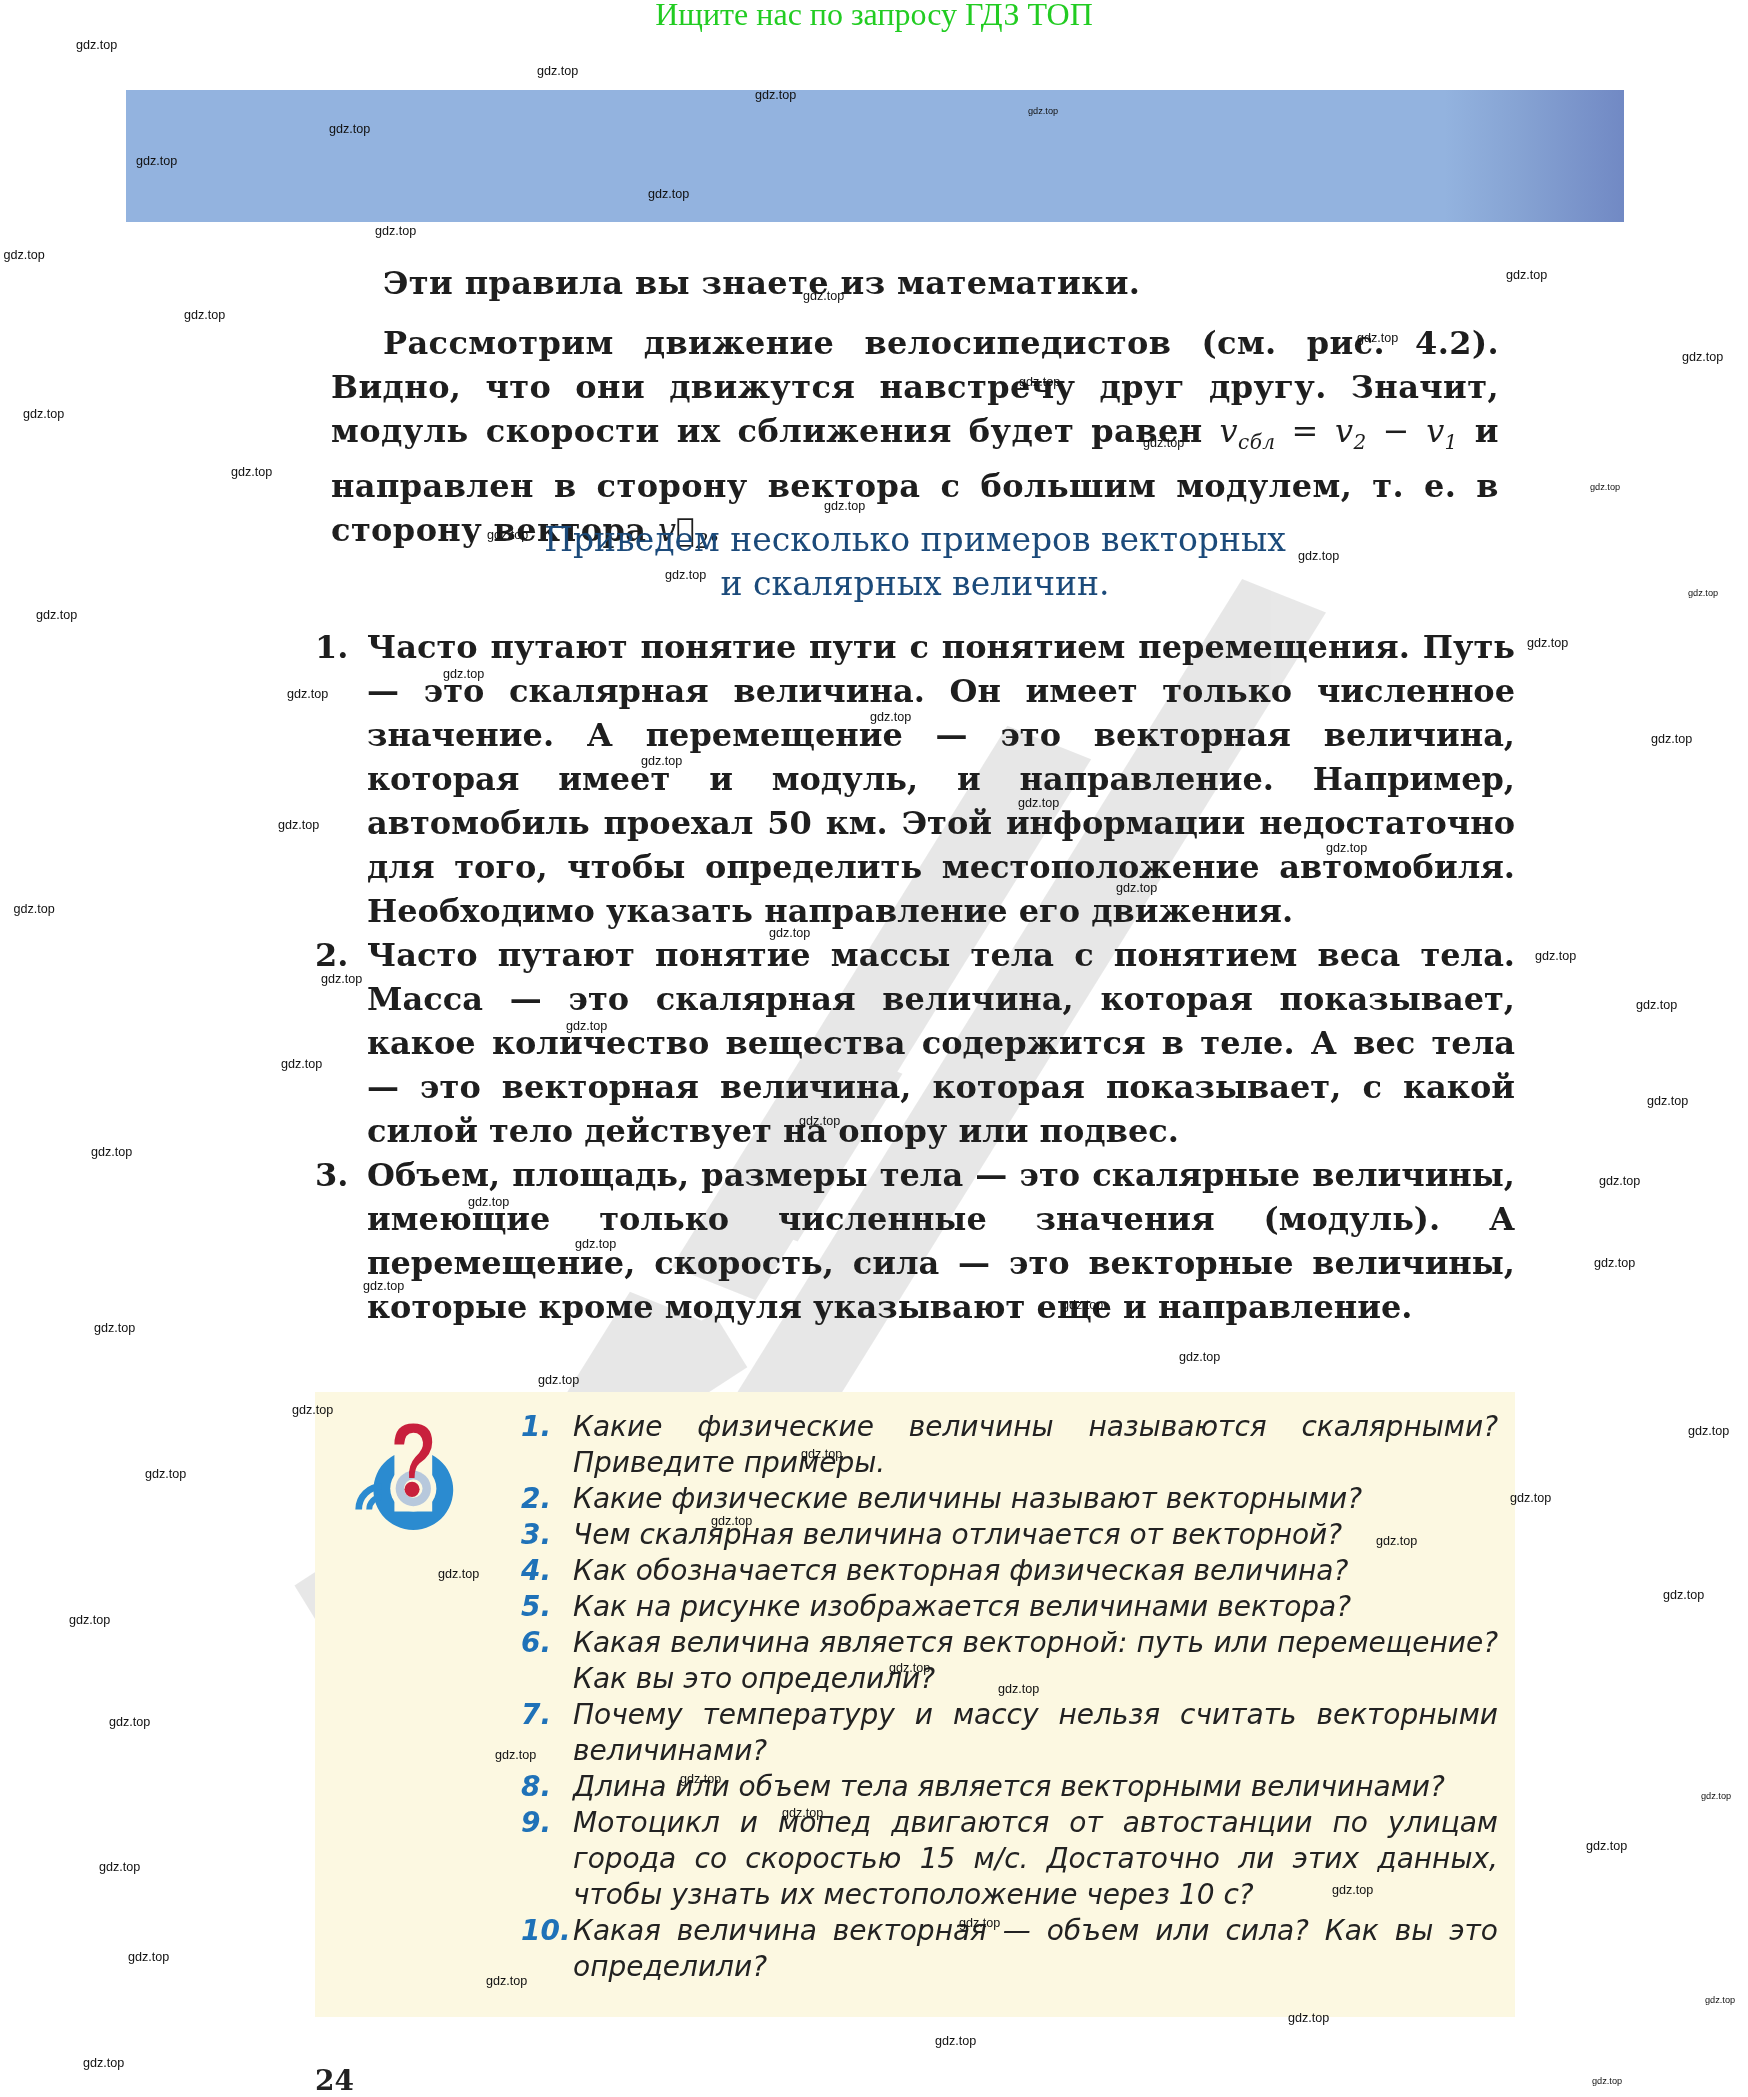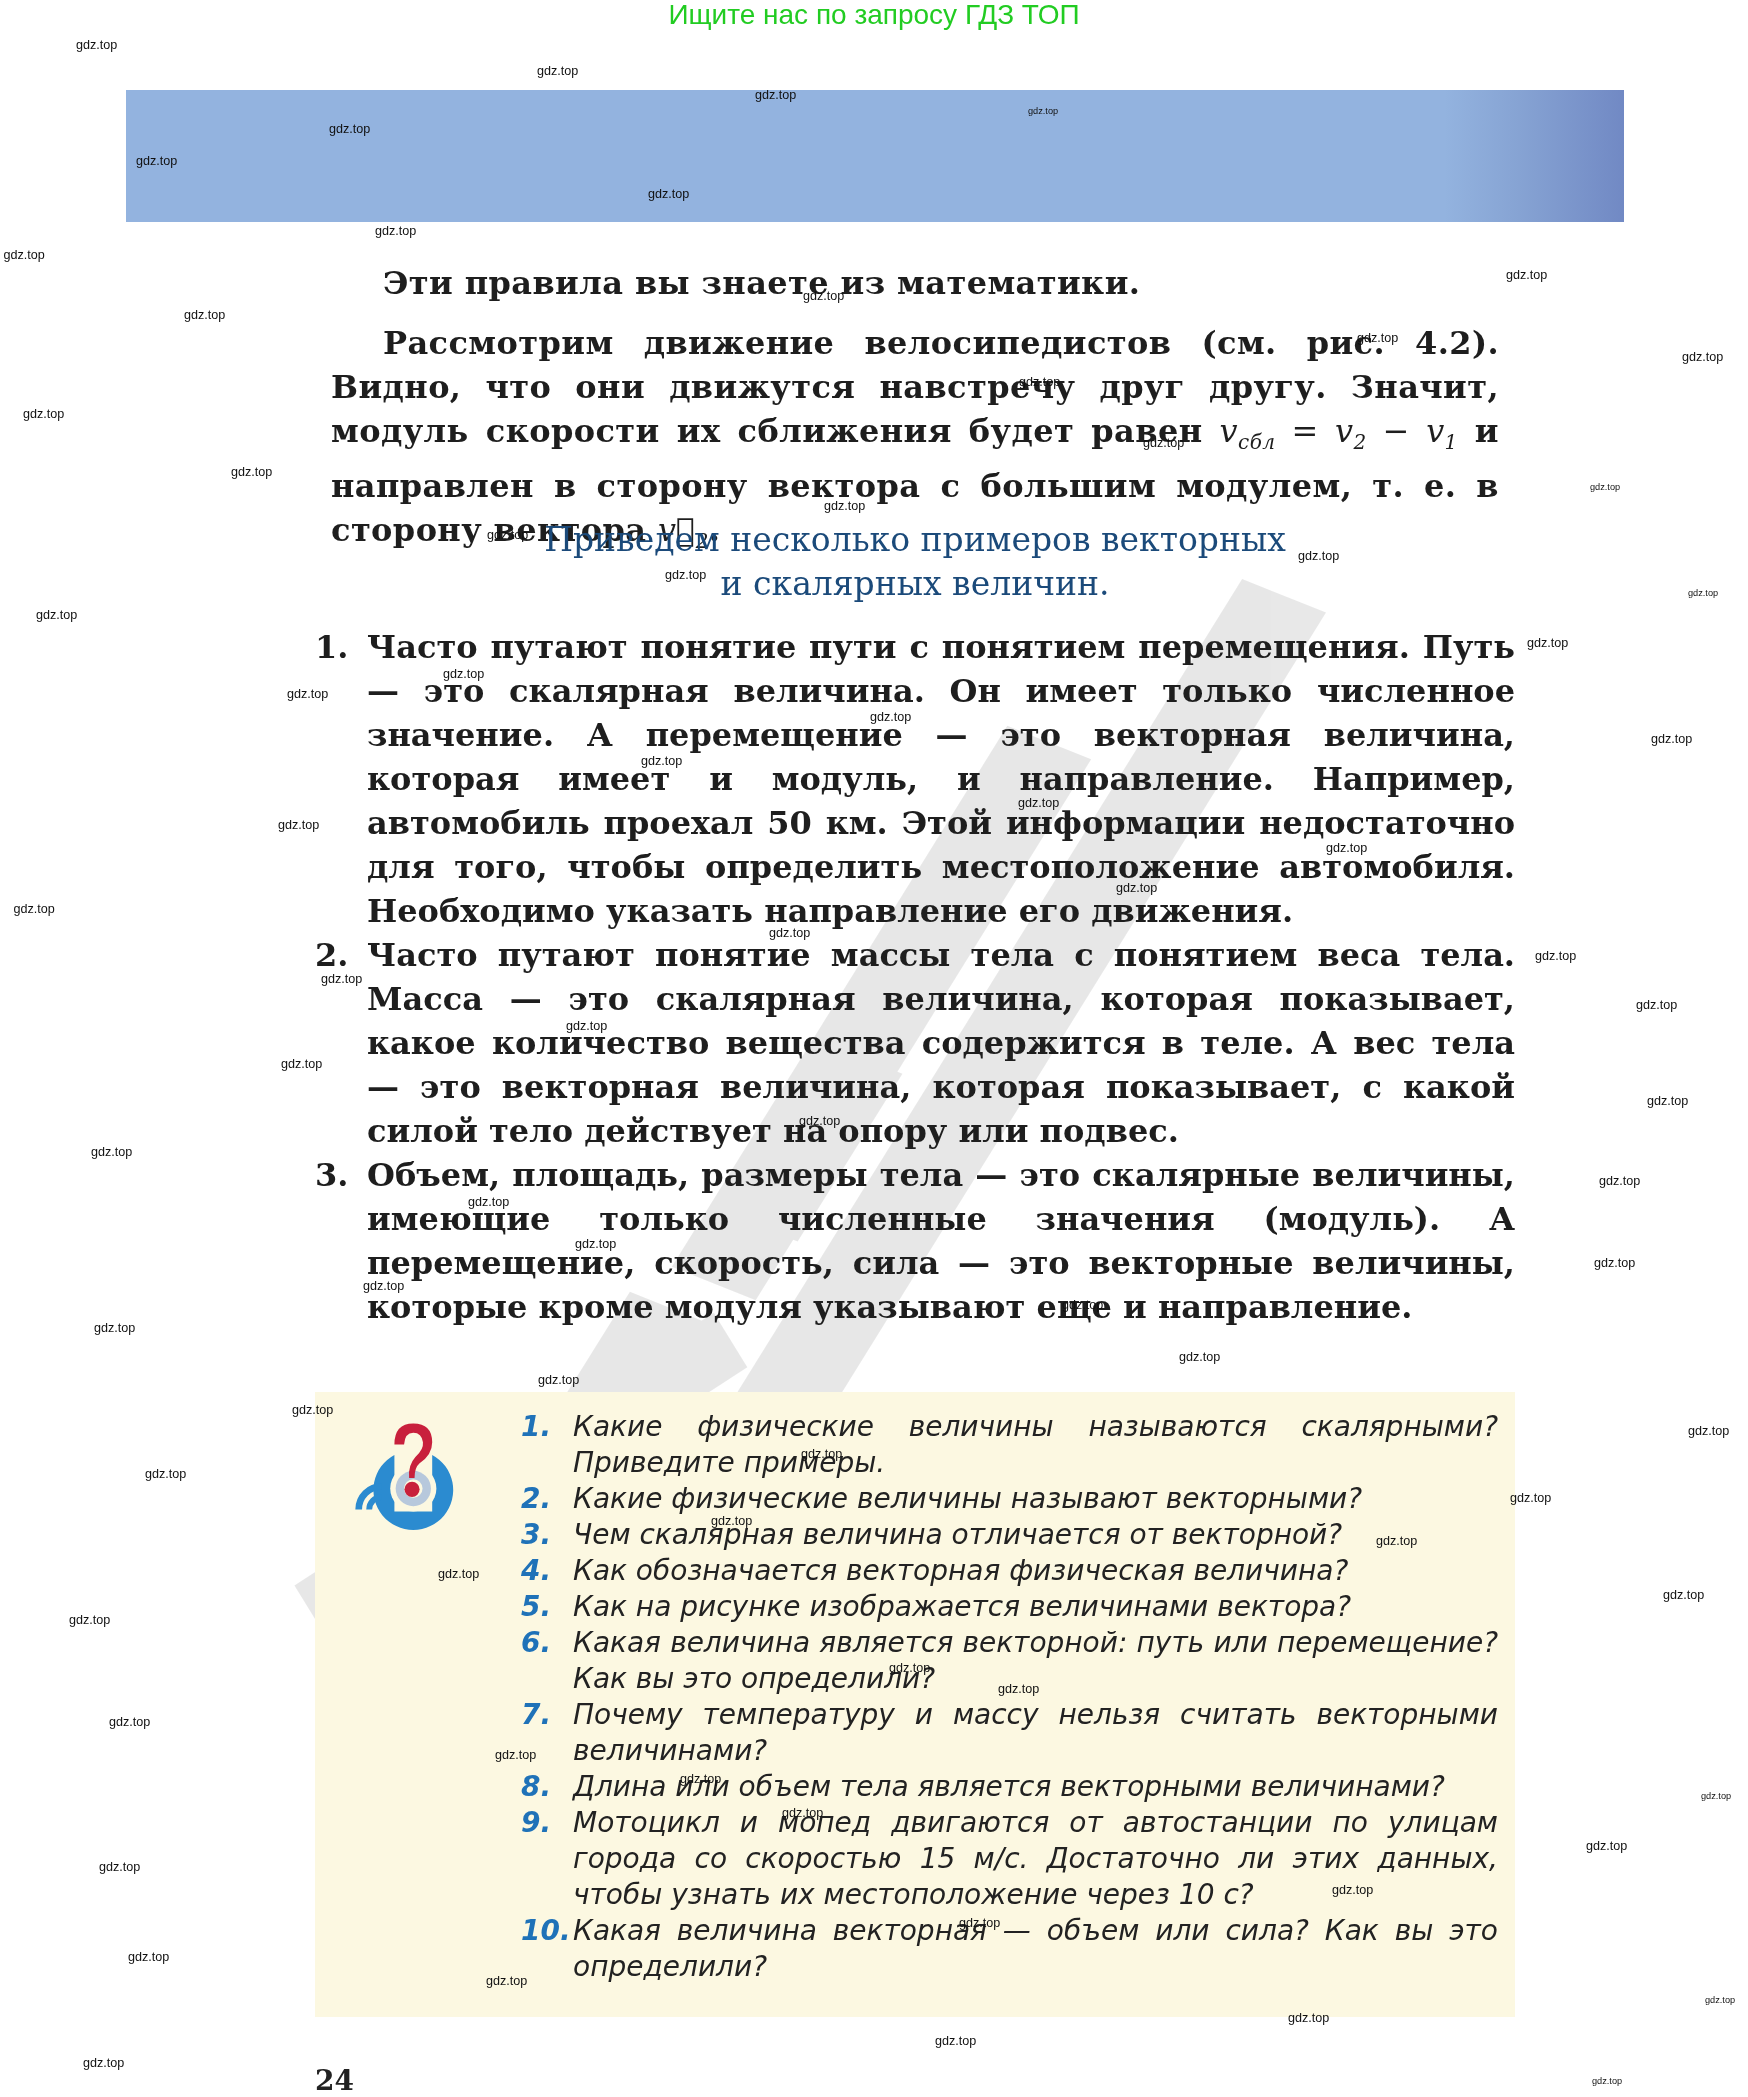--- a/index.html
+++ b/index.html
@@ -1,17 +1,17 @@
 <!DOCTYPE html>
 <html style="font-size:6.7px"><head>
 <meta charset="utf-8">
 <style>
   html, body { margin:0; padding:0; background:#ffffff; }
   body { width:1748px; height:2287px; position:relative; overflow:hidden; font-family:"DejaVu Serif", serif; }
-  .top-promo { position:absolute; left:0; width:1748px; top:0; text-align:center; font-family:Liberation Sans, sans-serif; font-size:28px; color:#22cc22; line-height:29px; }
+  .top-promo { position:absolute; left:0; width:1748px; top:0; text-align:center; font-family:Liberation Serif, serif; font-size:32px; color:#22cc22; line-height:29px; }
   .banner { position:absolute; left:126px; top:90px; width:1498px; height:132px;
     background:linear-gradient(90deg,#93b3df 0%,#93b3df 88%,#86a3d3 93%,#7189c4 100%); }
   .body-text { position:absolute; left:315px; width:1200px; font-size:32px; line-height:44px; color:#1e1e1e; font-weight:bold; letter-spacing:0.4px; }
   .para { text-align:justify; margin:16px; }
   .para.indent { text-indent:52px; }
   .heading { position:absolute; left:315px; width:1200px; top:518px; text-align:center; font-size:33px; line-height:44px; color:#1b4a7a; font-weight:normal; }
   .list { position:absolute; left:315px; width:1200px; top:625px; font-size:32px; line-height:44px; color:#1e1e1e; font-weight:bold; }
   .list-item { position:relative; padding-left:52px; text-align:justify; }
   .list-num { position:absolute; left:0; top:0; }
   .math { font-style:italic; font-weight:normal; }

